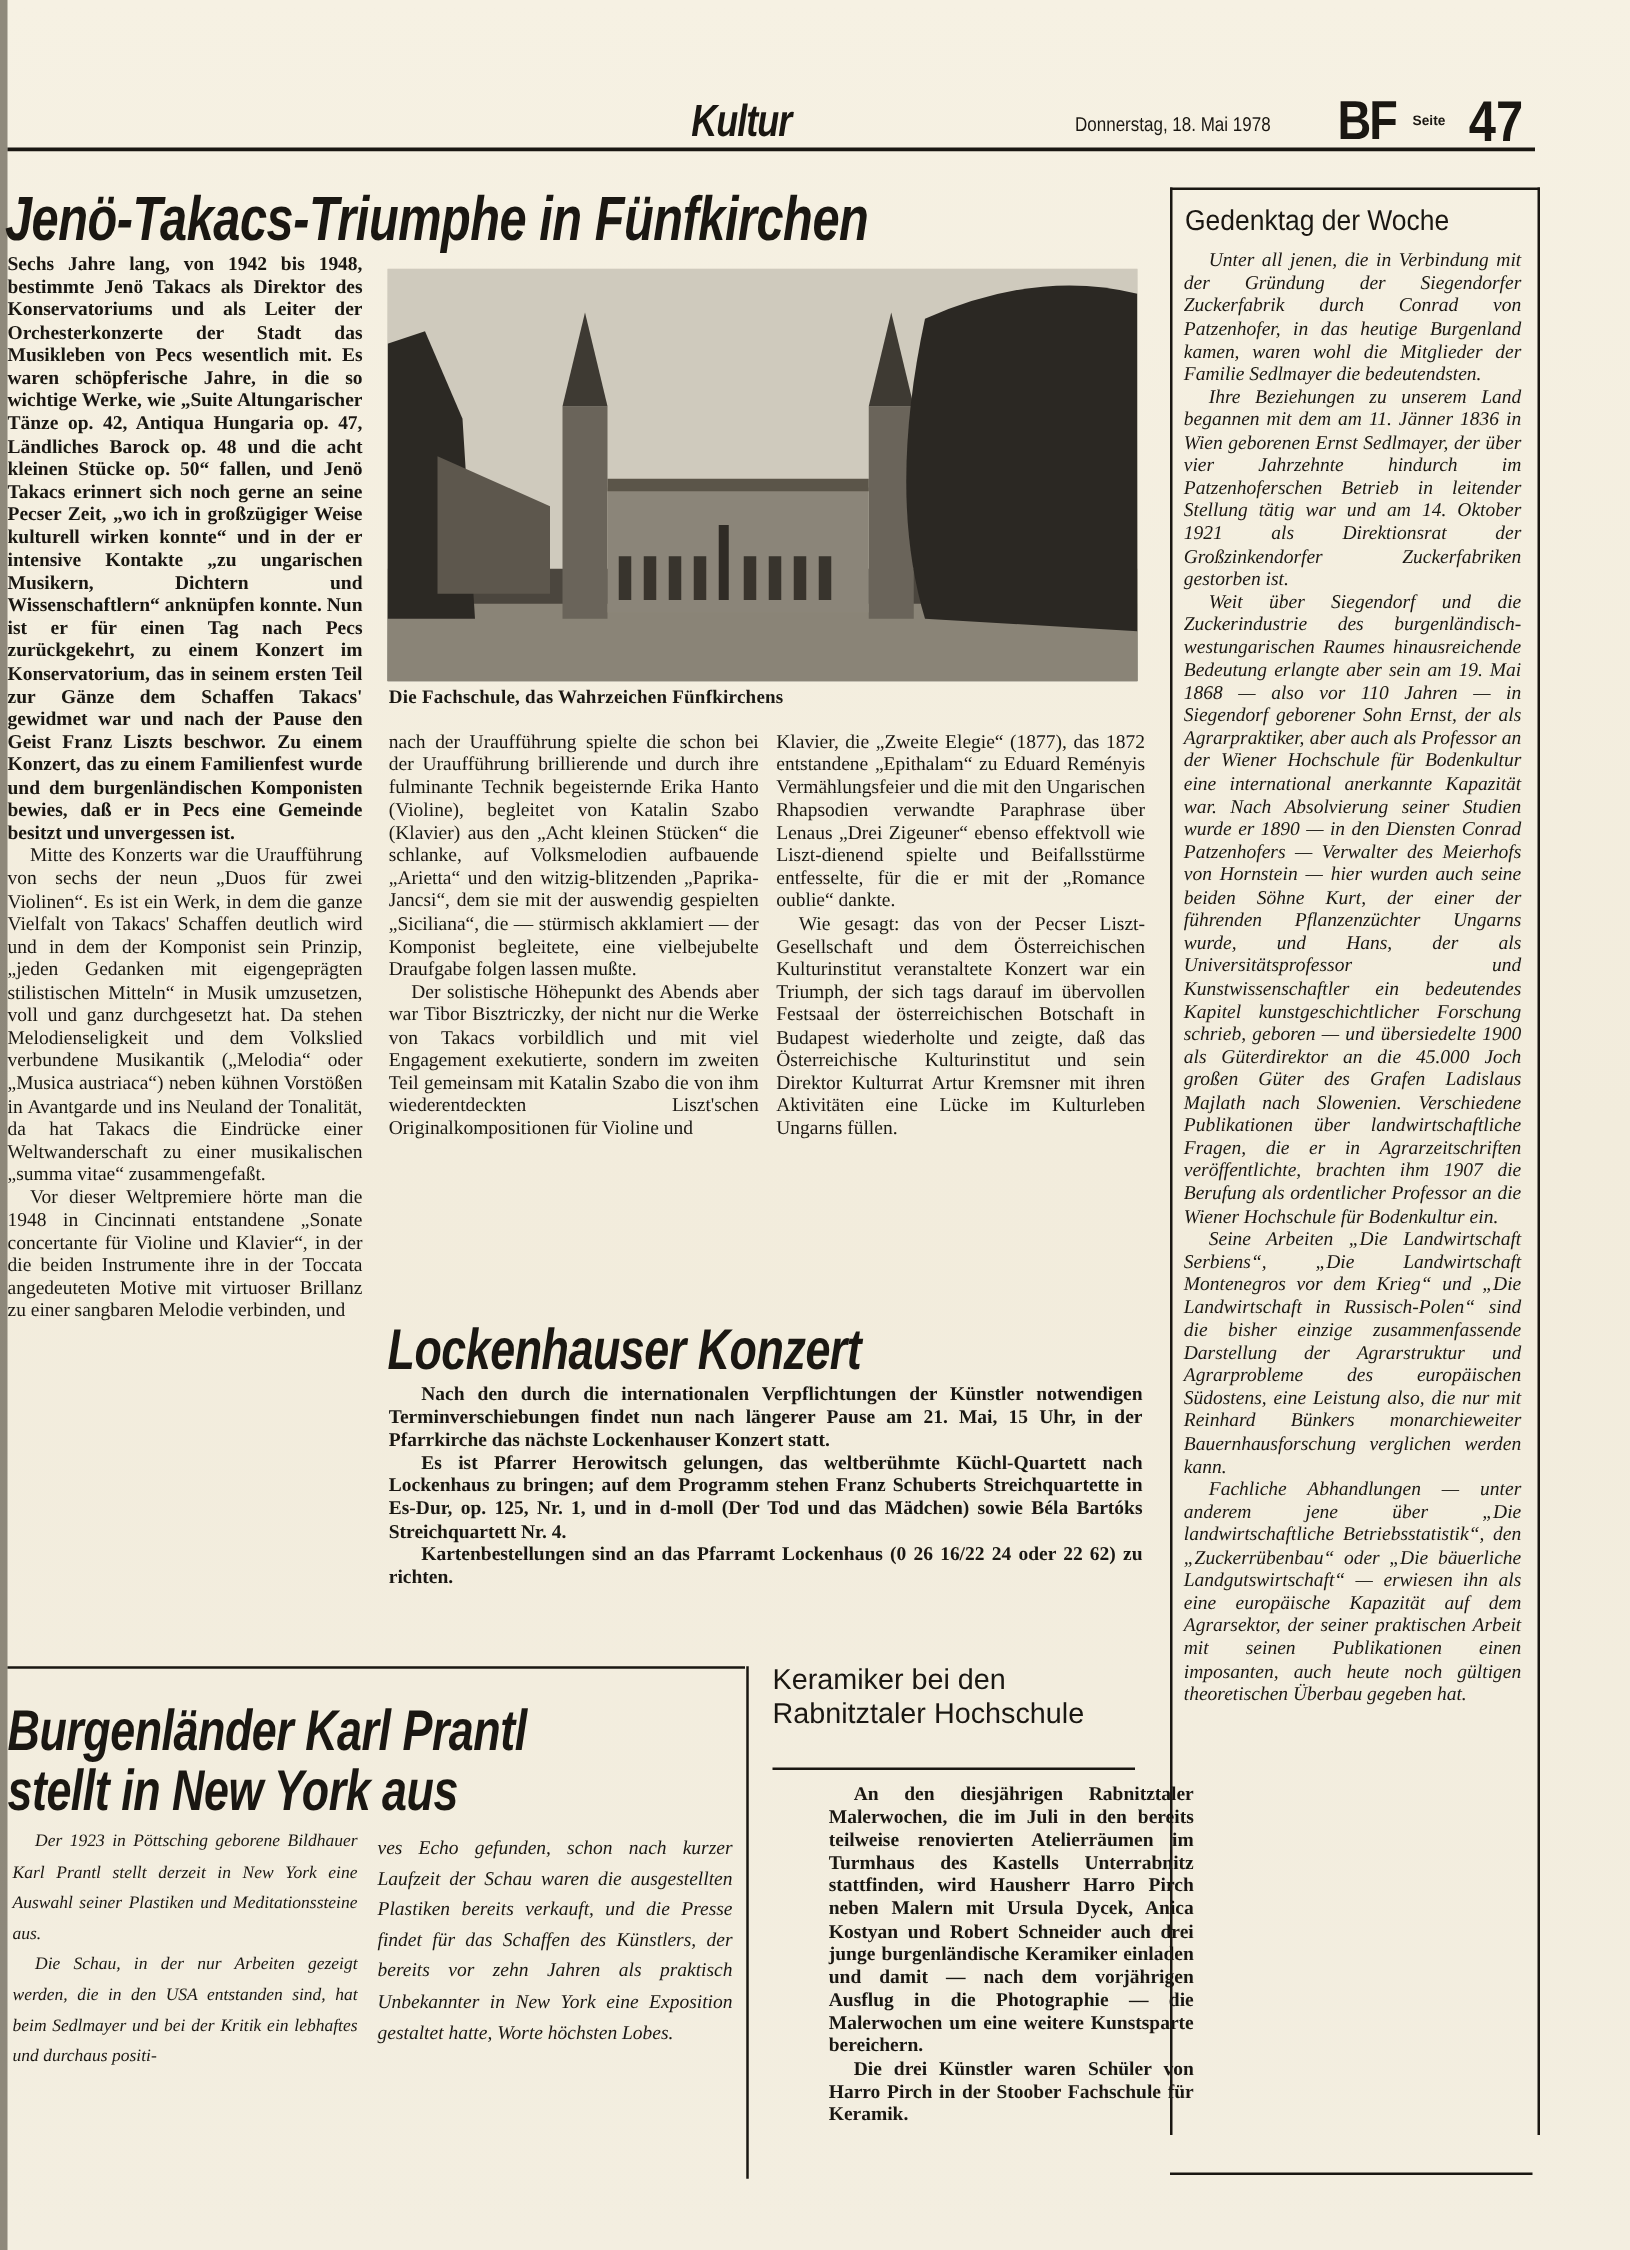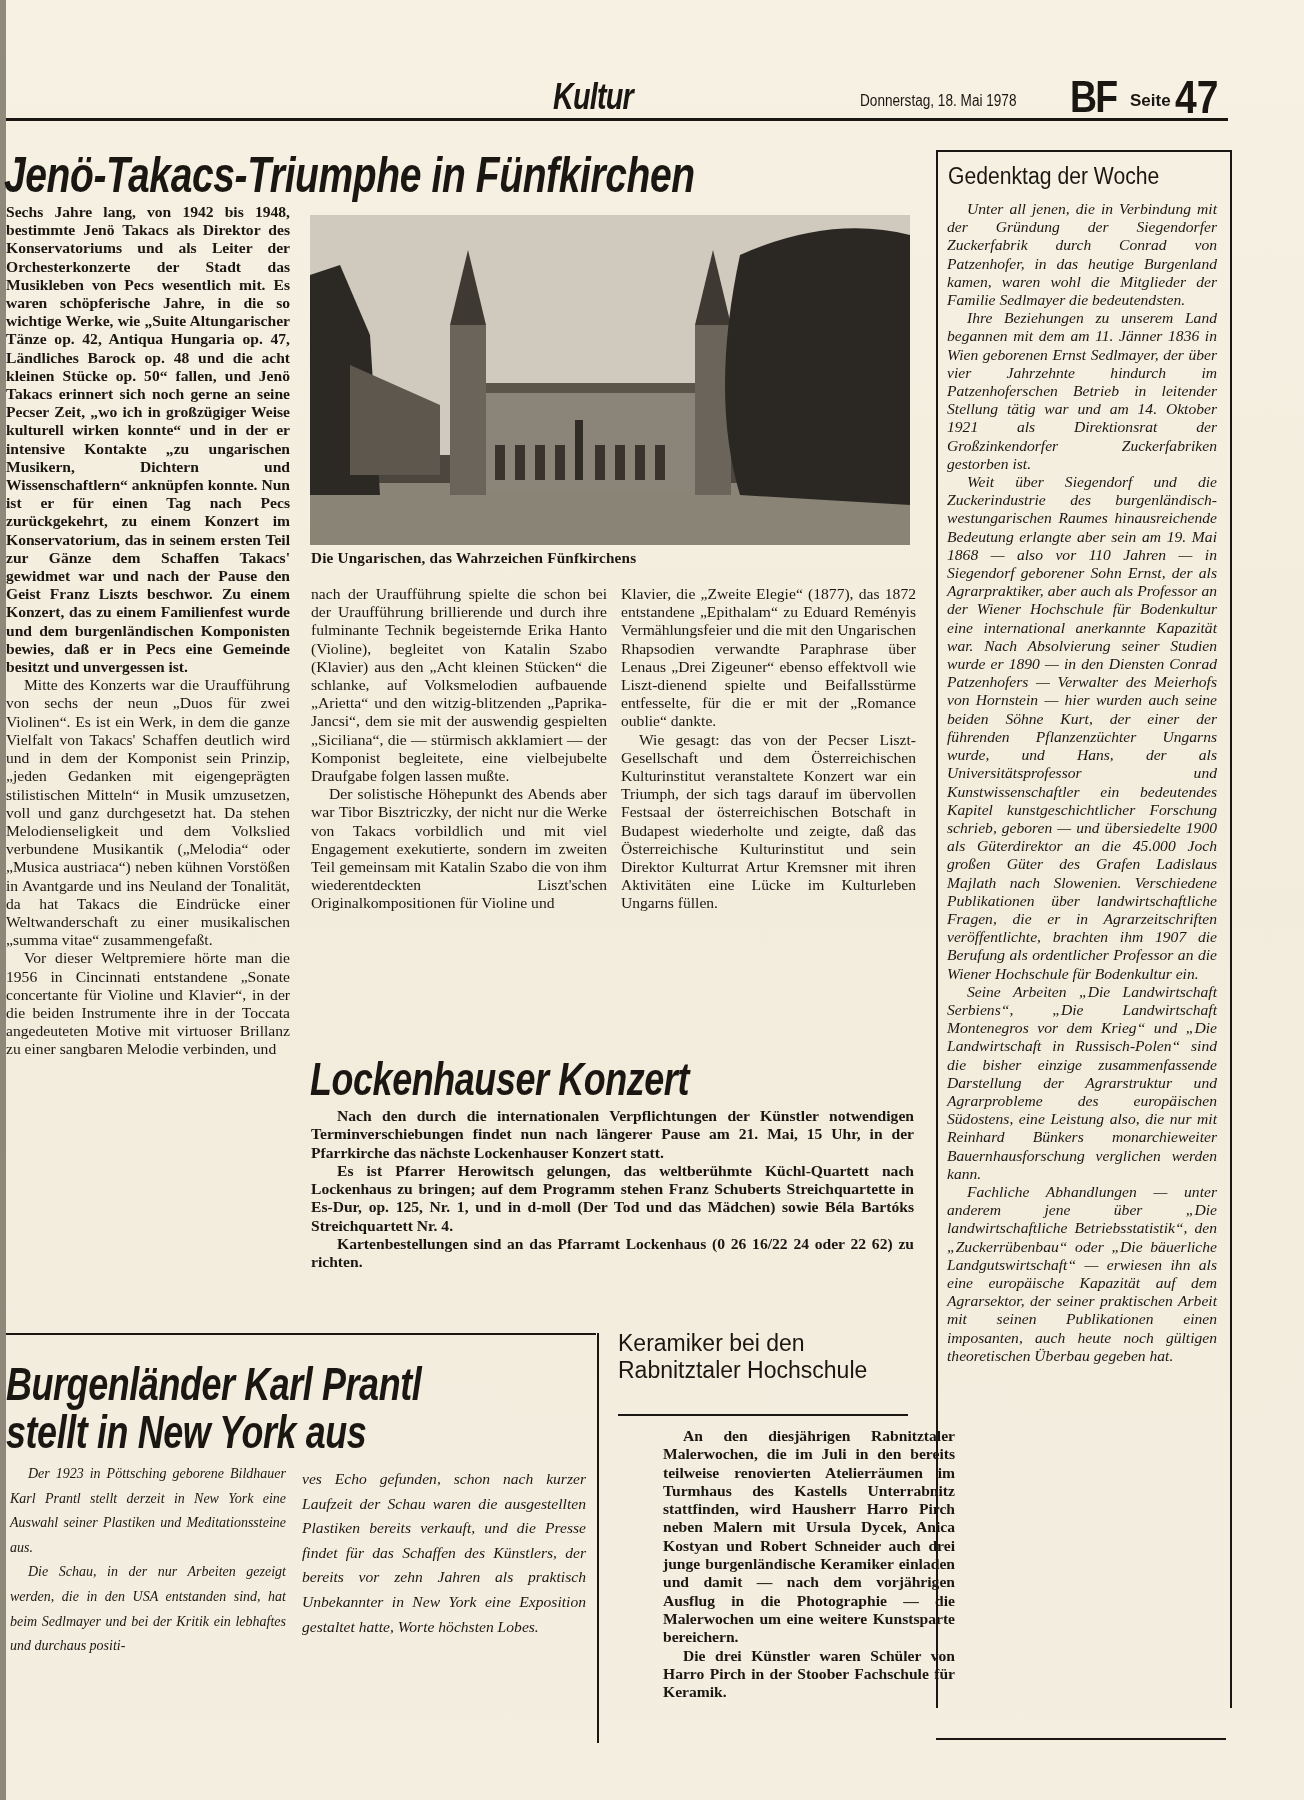--- a/index.html
+++ b/index.html
@@ -10,21 +10,21 @@
   .leftedge { position: absolute; left: 0; top: 0; width: 6px; height: 1800px; background: #3b3428; opacity: .55; }
 
   
   .mast-kultur { position: absolute; left: 553px; top: 76px; font-family: "Liberation Sans", sans-serif;
     font-style: italic; font-weight: bold; font-size: 36px; letter-spacing: -1px; transform: scaleX(.8); transform-origin: left; }
   .mast-date { position: absolute; left: 860px; top: 92px; font-family: "Liberation Sans", sans-serif;
     font-size: 16px; transform: scaleX(.85); transform-origin: left; }
   .mast-bf { position: absolute; left: 1070px; top: 72px; font-family: "Liberation Sans", sans-serif;
     font-weight: bold; font-size: 44px; letter-spacing: -2px; transform: scaleX(.85); transform-origin: left; }
   .mast-seite { position: absolute; left: 1130px; top: 91px; font-family: "Liberation Sans", sans-serif;
-    font-weight: bold; font-size: 17px; }
+    font-weight: bold; font-size: 11px; }
   .mast-num { position: absolute; left: 1175px; top: 70px; font-family: "Liberation Sans", sans-serif;
     font-weight: bold; font-size: 46px; transform: scaleX(.85); transform-origin: left; }
   .mast-rule { position: absolute; left: 6px; top: 118px; width: 1222px; height: 3px; background: #1a1712; }
 
   
   .hl { position: absolute; font-family: "Liberation Sans", sans-serif; font-weight: bold; font-style: italic;
     transform: scaleX(.78); transform-origin: left; white-space: nowrap; letter-spacing: -0.5px; }
   .hl-takacs { left: 4px; top: 146px; font-size: 50px; }
   .hl-locken { left: 310px; top: 1052px; font-size: 46px; }
   .hl-prantl { left: 6px; top: 1360px; font-size: 46px; line-height: 48px; }
@@ -82,21 +82,21 @@
   <div class="mast-bf">BF</div>
   <div class="mast-seite">Seite</div>
   <div class="mast-num">47</div>
   <div class="mast-rule"></div>
 
   <div class="hl hl-takacs">Jenö-Takacs-Triumphe in Fünfkirchen</div>
 
   <div class="col c1 bold">
     <p>Sechs Jahre lang, von 1942 bis 1948, bestimmte Jenö Takacs als Direktor des Konservatoriums und als Leiter der Orchesterkonzerte der Stadt das Musikleben von Pecs wesentlich mit. Es waren schöpferische Jahre, in die so wichtige Werke, wie „Suite Altungarischer Tänze op. 42, Antiqua Hungaria op. 47, Ländliches Barock op. 48 und die acht kleinen Stücke op. 50“ fallen, und Jenö Takacs erinnert sich noch gerne an seine Pecser Zeit, „wo ich in großzügiger Weise kulturell wirken konnte“ und in der er intensive Kontakte „zu ungarischen Musikern, Dichtern und Wissenschaftlern“ anknüpfen konnte. Nun ist er für einen Tag nach Pecs zurückgekehrt, zu einem Konzert im Konservatorium, das in seinem ersten Teil zur Gänze dem Schaffen Takacs' gewidmet war und nach der Pause den Geist Franz Liszts beschwor. Zu einem Konzert, das zu einem Familienfest wurde und dem burgenländischen Komponisten bewies, daß er in Pecs eine Gemeinde besitzt und unvergessen ist.</p>
     <p class="ind" style="font-weight:normal">Mitte des Konzerts war die Uraufführung von sechs der neun „Duos für zwei Violinen“. Es ist ein Werk, in dem die ganze Vielfalt von Takacs' Schaffen deutlich wird und in dem der Komponist sein Prinzip, „jeden Gedanken mit eigengeprägten stilistischen Mitteln“ in Musik umzusetzen, voll und ganz durchgesetzt hat. Da stehen Melodienseligkeit und dem Volkslied verbundene Musikantik („Melodia“ oder „Musica austriaca“) neben kühnen Vorstößen in Avantgarde und ins Neuland der Tonalität, da hat Takacs die Eindrücke einer Weltwanderschaft zu einer musikalischen „summa vitae“ zusammengefaßt.</p>
-    <p class="ind" style="font-weight:normal">Vor dieser Weltpremiere hörte man die 1956 in Cincinnati entstandene „Sonate concertante für Violine und Klavier“, in der die beiden Instrumente ihre in der Toccata angedeuteten Motive mit virtuoser Brillanz zu einer sangbaren Melodie verbinden, und</p>
+    <p class="ind" style="font-weight:normal">Vor dieser Weltpremiere hörte man die 1948 in Cincinnati entstandene „Sonate concertante für Violine und Klavier“, in der die beiden Instrumente ihre in der Toccata angedeuteten Motive mit virtuoser Brillanz zu einer sangbaren Melodie verbinden, und</p>
   </div>
 
   <div class="photo">
     <svg width="600" height="330" viewBox="0 0 600 330">
       <rect x="0" y="0" width="600" height="330" fill="#cfcabd"></rect>
       <rect x="0" y="240" width="600" height="90" fill="#4b463e"></rect>
       <rect x="0" y="268" width="600" height="62" fill="#8a8477"></rect>
       <path d="M0 60 L30 50 L60 120 L70 280 L0 280 Z" fill="#2c2924"></path>
       <path d="M40 150 L130 190 L130 260 L40 260 Z" fill="#5d574d"></path>
       <rect x="140" y="110" width="36" height="170" fill="#6a645a"></rect>
@@ -112,21 +112,21 @@
           <rect x="245" y="230" width="10" height="35"></rect>
         <rect x="285" y="230" width="10" height="35"></rect>
           <rect x="305" y="230" width="10" height="35"></rect>
         <rect x="325" y="230" width="10" height="35"></rect>
           <rect x="345" y="230" width="10" height="35"></rect>
       </g>
       <rect x="265" y="205" width="8" height="60" fill="#2f2b25"></rect>
       <path d="M430 40 Q520 0 600 20 L600 290 L430 280 Q400 180 430 40 Z" fill="#2b2823"></path>
     </svg>
   </div>
-  <div class="caption">Die Ungarischen, das Wahrzeichen Fünfkirchens</div>
+  <div class="caption">Die Fachschule, das Wahrzeichen Fünfkirchens</div>
 
   <div class="col c2">
     <p>nach der Uraufführung spielte die schon bei der Uraufführung brillierende und durch ihre fulminante Technik begeisternde Erika Hanto (Violine), begleitet von Katalin Szabo (Klavier) aus den „Acht kleinen Stücken“ die schlanke, auf Volksmelodien aufbauende „Arietta“ und den witzig-blitzenden „Paprika-Jancsi“, dem sie mit der auswendig gespielten „Siciliana“, die — stürmisch akklamiert — der Komponist begleitete, eine vielbejubelte Draufgabe folgen lassen mußte.</p>
     <p class="ind">Der solistische Höhepunkt des Abends aber war Tibor Bisztriczky, der nicht nur die Werke von Takacs vorbildlich und mit viel Engagement exekutierte, sondern im zweiten Teil gemeinsam mit Katalin Szabo die von ihm wiederentdeckten Liszt'schen Originalkompositionen für Violine und</p>
   </div>
   <div class="col c3">
     <p>Klavier, die „Zweite Elegie“ (1877), das 1872 entstandene „Epithalam“ zu Eduard Reményis Vermählungsfeier und die mit den Ungarischen Rhapsodien verwandte Paraphrase über Lenaus „Drei Zigeuner“ ebenso effektvoll wie Liszt-dienend spielte und Beifallsstürme entfesselte, für die er mit der „Romance oublie“ dankte.</p>
     <p class="ind">Wie gesagt: das von der Pecser Liszt-Gesellschaft und dem Österreichischen Kulturinstitut veranstaltete Konzert war ein Triumph, der sich tags darauf im übervollen Festsaal der österreichischen Botschaft in Budapest wiederholte und zeigte, daß das Österreichische Kulturinstitut und sein Direktor Kulturrat Artur Kremsner mit ihren Aktivitäten eine Lücke im Kulturleben Ungarns füllen.</p>
   </div>
 

